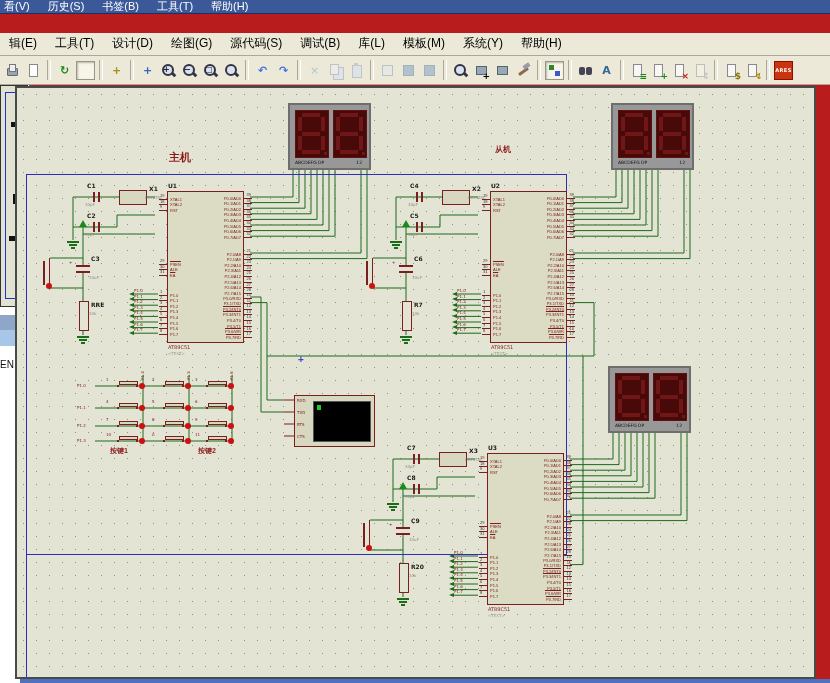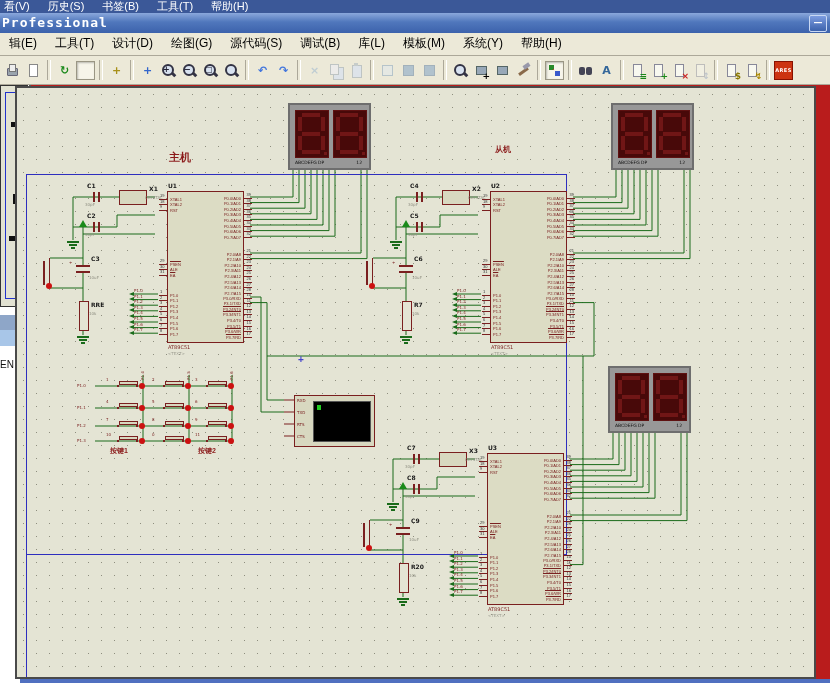--- a/index.html
+++ b/index.html
@@ -108,24 +108,20 @@
 <div id="app">
 
   <div id="bg-menubar">
       <div class="mitem">看(V)</div>
       <div class="mitem">历史(S)</div>
       <div class="mitem">书签(B)</div>
       <div class="mitem">工具(T)</div>
       <div class="mitem">帮助(H)</div>
     </div>
 
-  <div id="titlebar">
-    <span class="title">Professional</span>
-    <span id="min-btn">—</span>
-  </div>
 
   <div id="menubar">
       <div class="mitem">辑(E)</div>
       <div class="mitem">工具(T)</div>
       <div class="mitem">设计(D)</div>
       <div class="mitem">绘图(G)</div>
       <div class="mitem">源代码(S)</div>
       <div class="mitem">调试(B)</div>
       <div class="mitem">库(L)</div>
       <div class="mitem">模板(M)</div>

